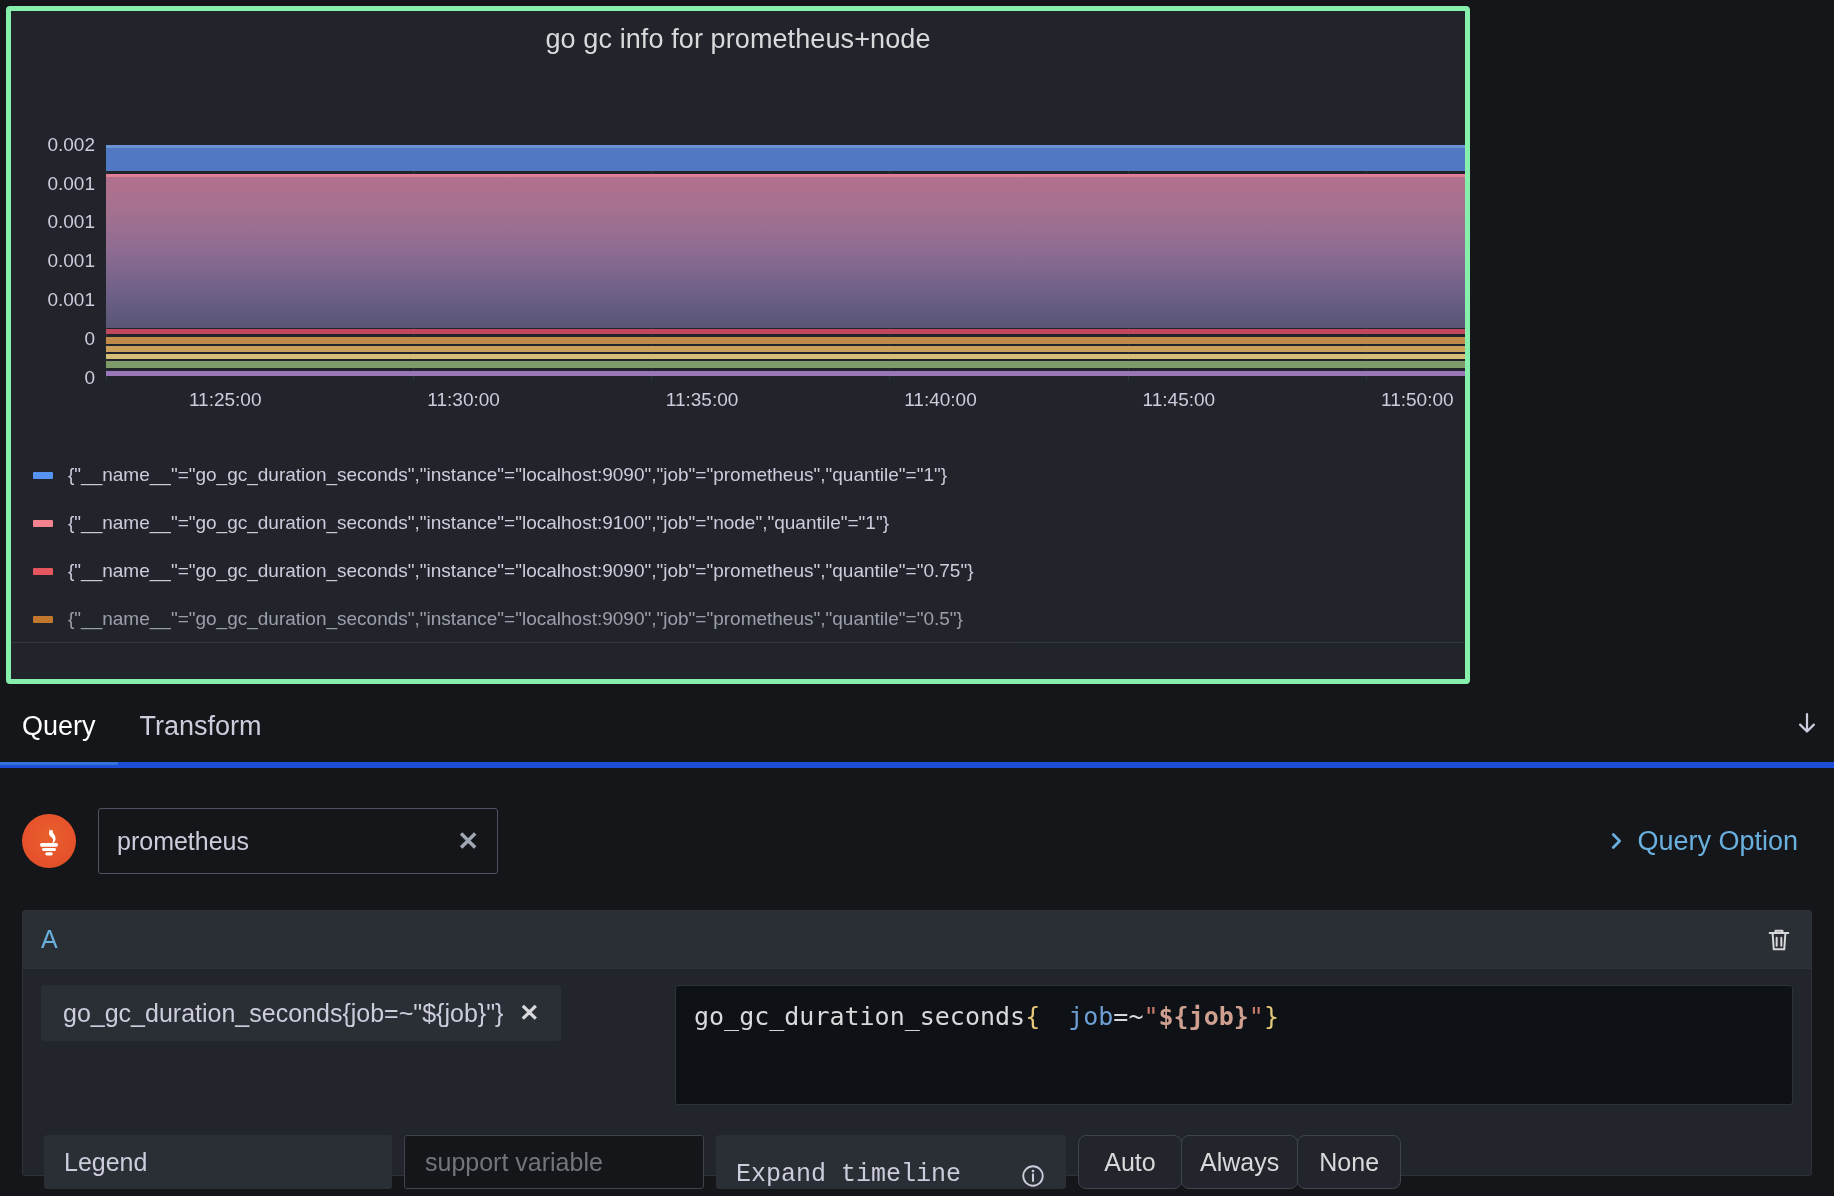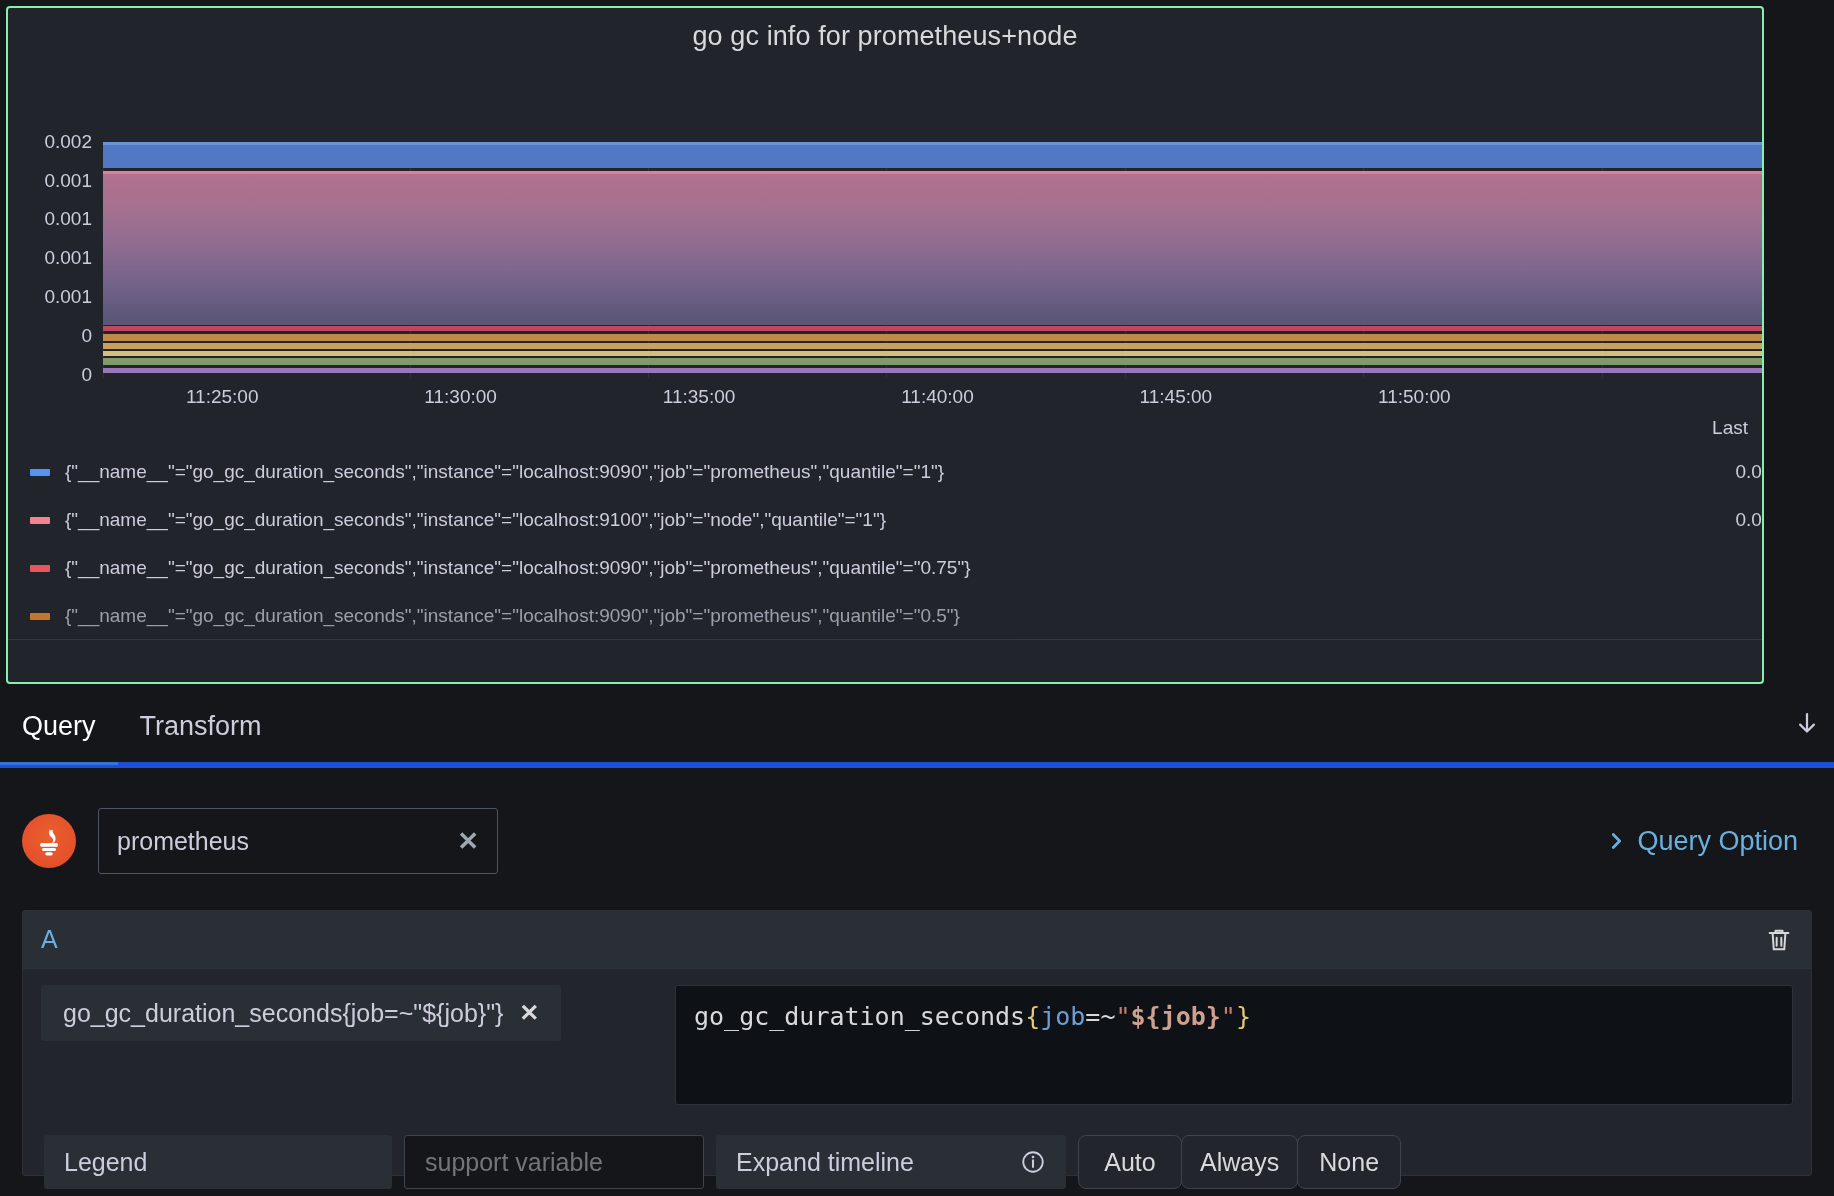--- a/index.html
+++ b/index.html
@@ -7,23 +7,23 @@
     width: 1834px; height: 1196px;
     background: #161719;
     font-family: "Liberation Sans", sans-serif;
     overflow: hidden;
   }
   #root { position: relative; width: 1834px; height: 1196px; background: #141619; }
 
   
   .panel {
     position: absolute; left: 6px; top: 6px;
-    width: 1758px; height: 678px;
+    width: 1464px; height: 678px;
     background: #21252b;
-    border: 2px solid #86efac;
+    border: 5px solid #86efac;
     border-radius: 4px;
     overflow: hidden;
   }
   .panel-header {
     height: 56px; display: flex; align-items: center; justify-content: center;
   }
   .panel-title {
     font-size: 27px; color: #d8d9da; font-weight: 400; letter-spacing: .1px;
   }
 
@@ -136,21 +136,21 @@
   }
   .pill-x { font-size: 24px; color: #d8d9da; cursor: pointer; font-weight: 700; }
   .code-box {
     flex: 1 1 auto; min-height: 120px;
     background: #0e1116; border: 1px solid #2c3235; border-radius: 3px;
     padding: 16px 18px;
     font-family: "DejaVu Sans Mono", "Liberation Mono", monospace;
     font-size: 25px; color: #d8d9da; white-space: pre;
   }
   .tok-brace { color: #e3c878; }
-  .tok-label { color: #6e9fd4; }
+  .tok-label { color: #6e9fd4; margin-left: 28px; }
   .tok-op { color: #d8d9da; }
   .tok-quote { color: #c97b6c; }
   .tok-var { color: #cf9f8f; font-weight: bold; }
 
   
   .opt-row {
     position: absolute; left: 44px; top: 1135px; display: flex; align-items: center; gap: 12px;
   }
   .opt-label-box {
     width: 348px; height: 54px; background: #2a2e35; border-radius: 3px;
@@ -159,22 +159,22 @@
   }
   .opt-input {
     width: 300px; height: 54px; background: #141619;
     border: 1px solid #3d444d; border-radius: 3px;
     padding: 0 20px; font-size: 25px; color: #ccccdc;
     font-family: "Liberation Sans", sans-serif;
   }
   .opt-input::placeholder { color: #72767b; }
   .opt-label-box2 {
     min-width: 350px; height: 54px; background: #2a2e35; border-radius: 3px;
-    display: flex; align-items: center; justify-content: space-between; gap: 24px;
-    padding: 0 20px; font-size: 25px; color: #ccccdc;
+    display: flex; align-items: flex-end; justify-content: space-between; gap: 24px;
+    padding: 0 20px; font-size: 25px; color: #ccccdc; font-family: Liberation Mono, monospace;
   }
   .info-icon { display: inline-flex; align-items: center; color: #ccccdc; }
   .radio-btn {
     height: 54px; min-width: 104px; background: #22252b;
     border: 1px solid #3d444d; border-radius: 8px;
     display: flex; align-items: center; justify-content: center;
     font-size: 25px; color: #d8d9da; cursor: pointer; padding: 0 18px;
   }
   .radio-btn + .radio-btn { margin-left: -1px; }
 </style>

